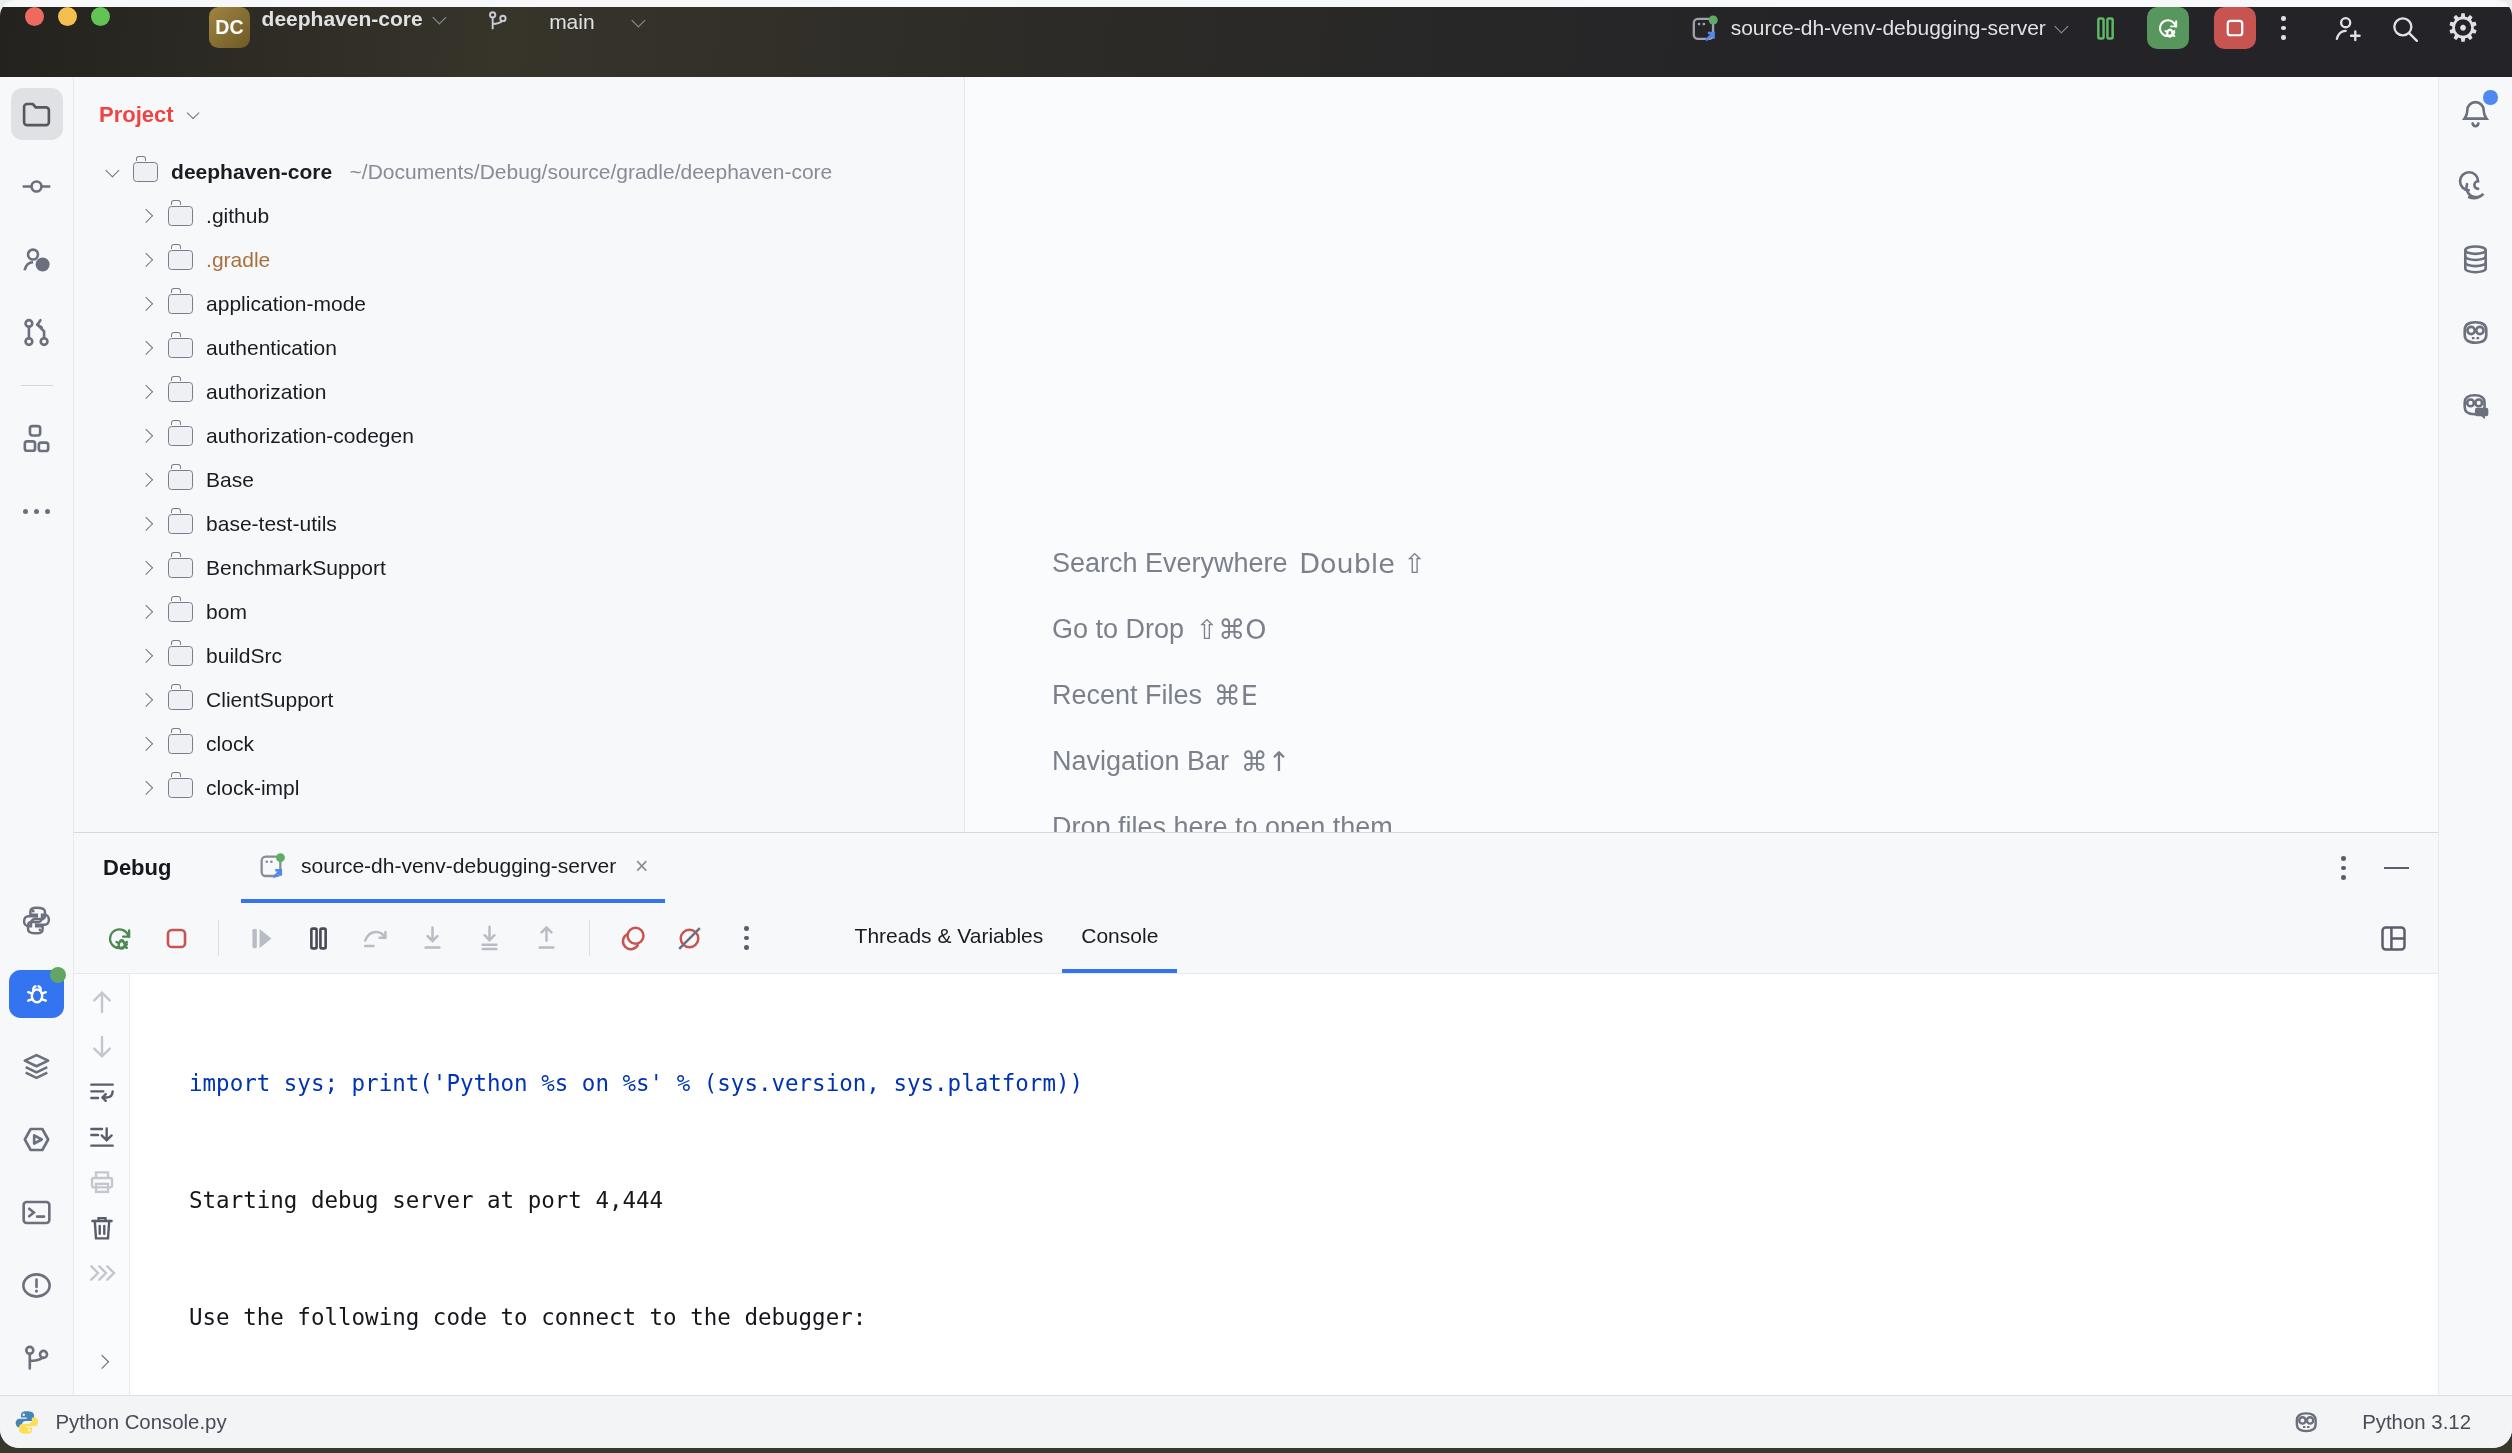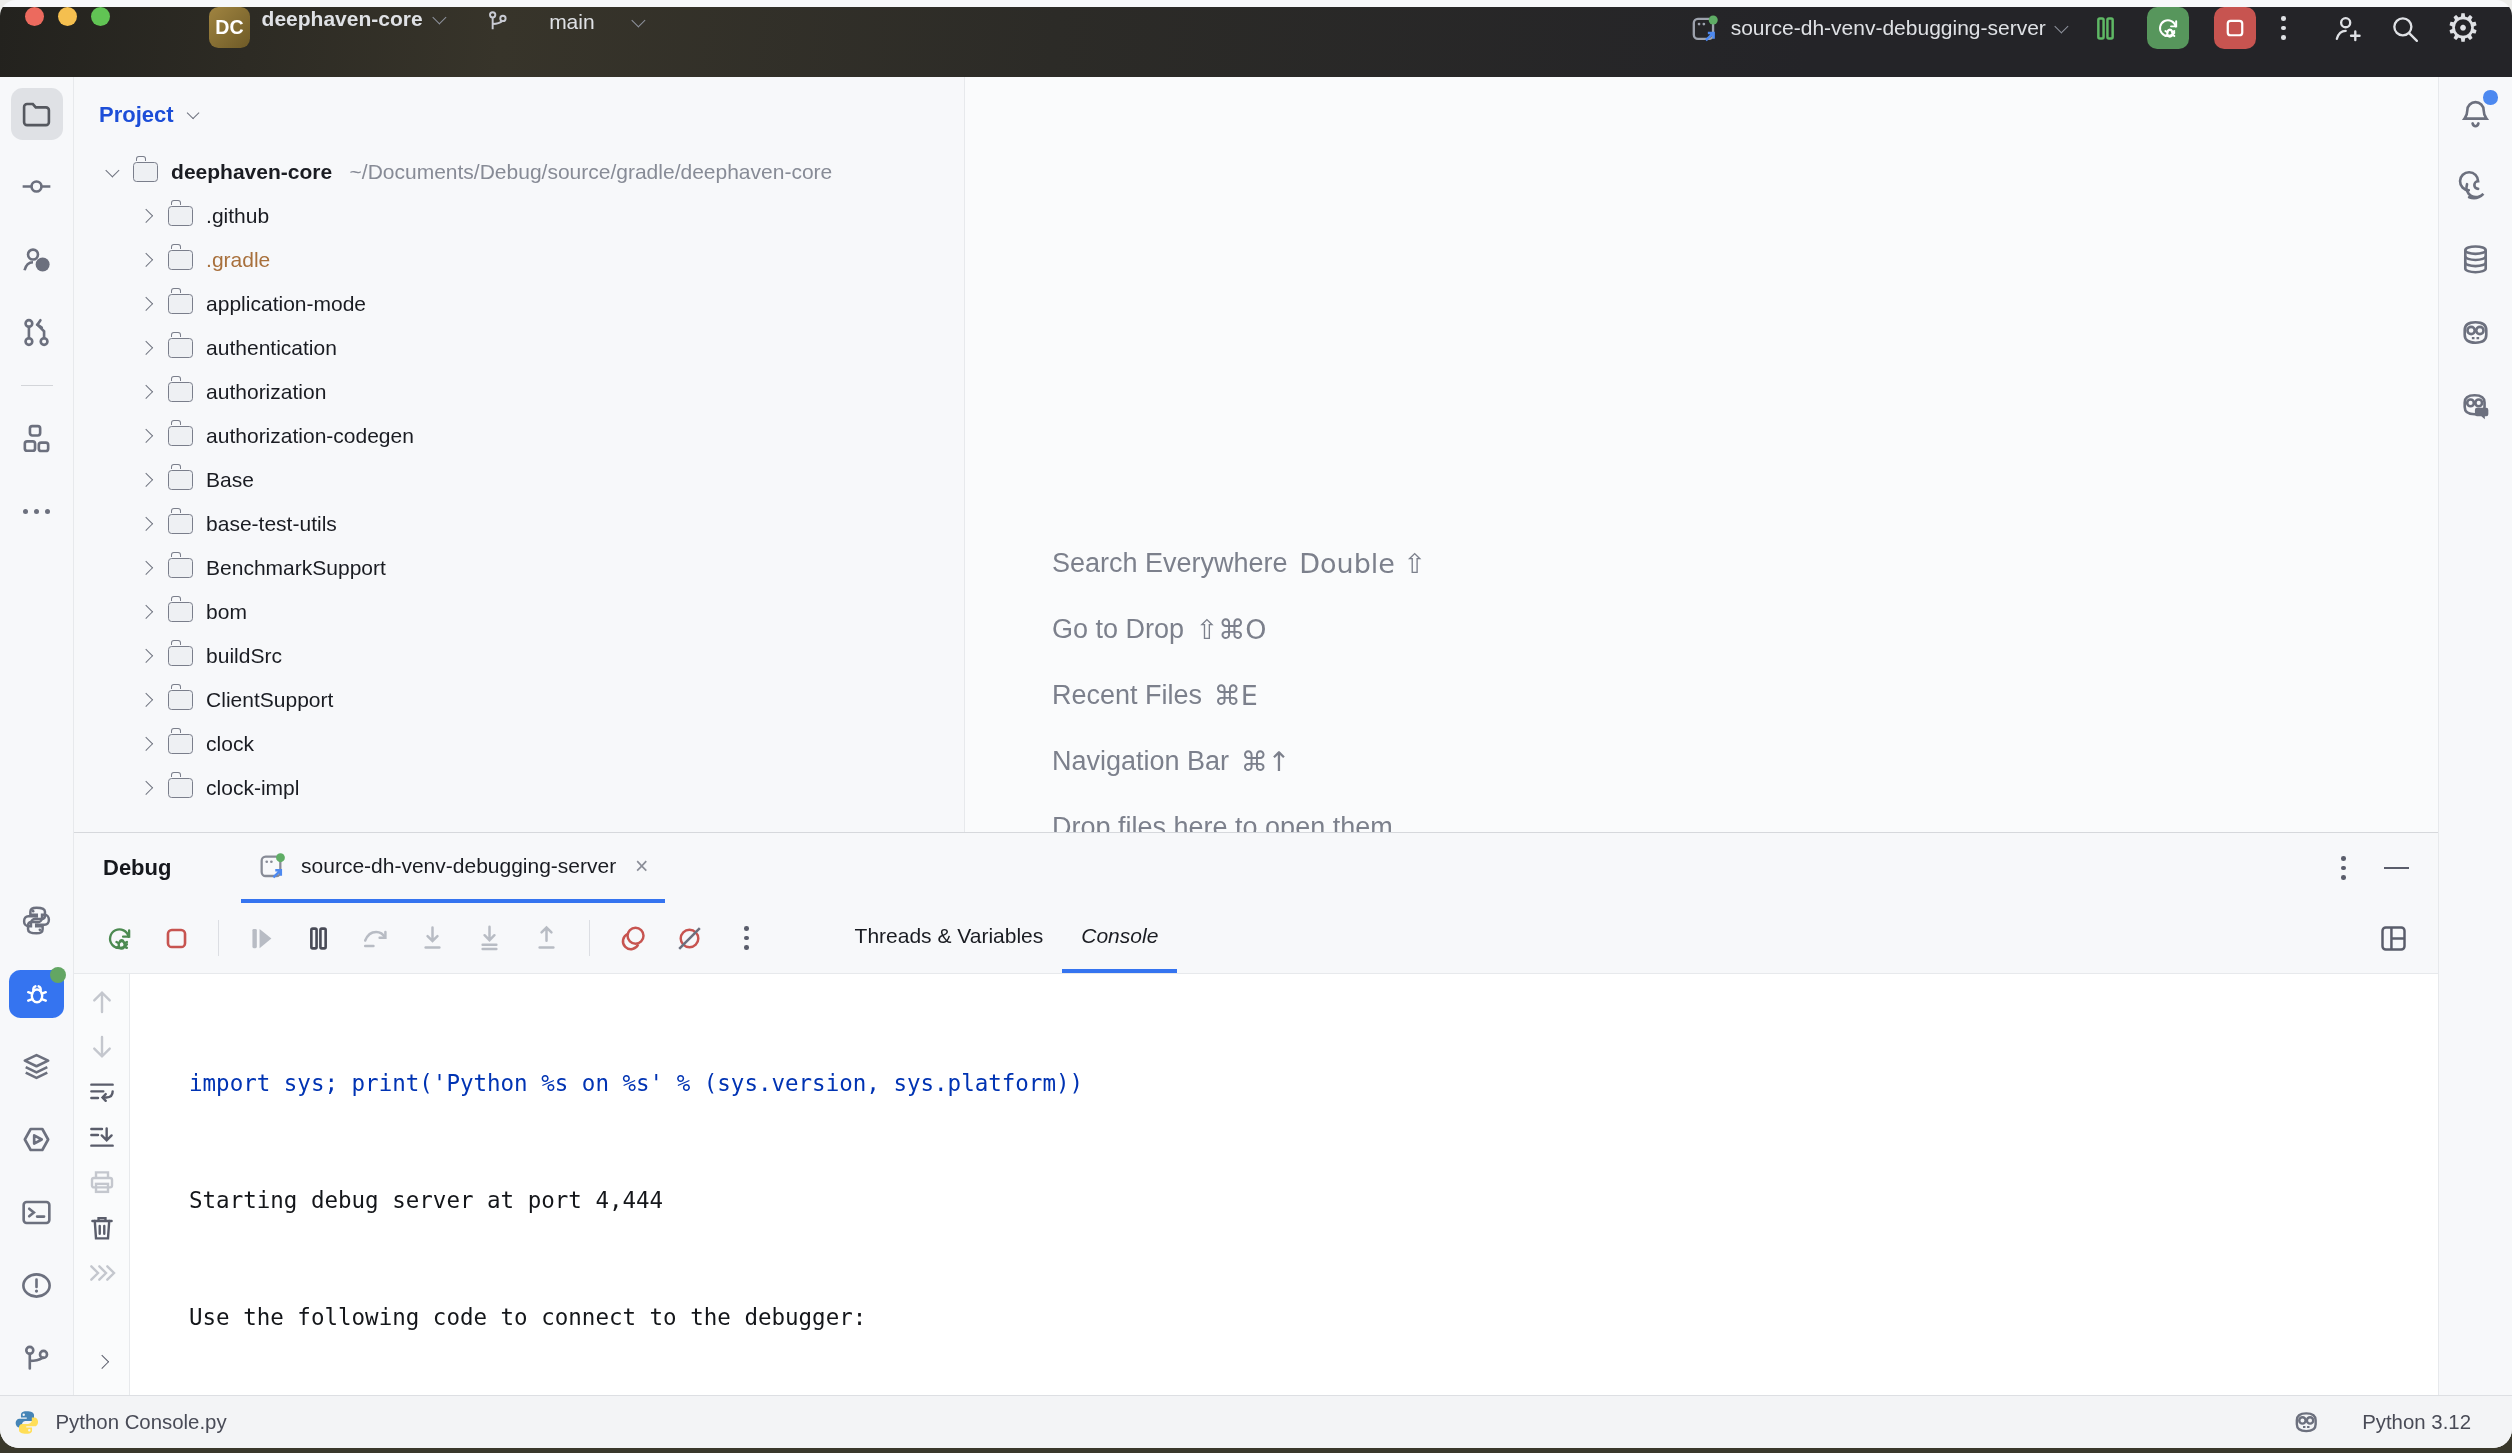--- a/index.html
+++ b/index.html
@@ -40,21 +40,21 @@
   .dots-h{display:flex;gap:5.8px;}
   .dots-h i{width:5.1px;height:5.1px;border-radius:50%;background:#6c707e;display:block;}
   .spacer{flex:1}
   .ndot{position:absolute;top:13px;right:14.5px;width:14.5px;height:14.5px;border-radius:50%;background:#4d89f0;}
 
   .center-col{flex:1;display:flex;flex-direction:column;min-width:0;}
   .upper{height:755px;flex:0 0 755px;display:flex;min-width:0;}
 
   
   .project-panel{width:890px;flex:0 0 890px;background:#f7f8fa;border-right:1.5px solid #e7e9ec;padding-top:14.5px;overflow:hidden;}
-  .pp-head{display:flex;align-items:center;gap:13px;padding:10.2px 0 22px 25px;font-size:22px;font-weight:700;color:#1d4ed8;}
+  .pp-head{display:flex;align-items:center;gap:13px;padding:10.2px 0 22px 25px;font-size:22px;font-weight:700;color:#ef4444;}
   .pp-head .cv{border-color:#6f737f;width:8px;height:8px;}
   .tree{font-size:21px;color:#1a1c22;}
   .trow{height:44px;display:flex;align-items:center;gap:13px;padding-left:67px;}
   .trow.root{padding-left:32px;}
   .trow .cv{border-color:#6f737f;flex:0 0 auto;}
   .fold{width:23px;height:18px;border:1.9px solid #7a7e8b;border-radius:3.6px;position:relative;background:#eef0f3;flex:0 0 auto;margin-left:4.4px;}
   .fold::before{content:'';position:absolute;top:-6.5px;left:1.5px;width:8px;height:3.6px;border:1.9px solid #7a7e8b;border-bottom:none;border-radius:2.9px 2.9px 0 0;background:#f7f8fa;}
   .rootname{font-weight:700;}
   .rootpath{color:#878b96;margin-left:4.4px;white-space:nowrap;}
   .excl{color:#a8703c;}
@@ -72,21 +72,21 @@
   .close-x{color:#8b8e98;font-size:23px;margin-left:7.3px;}
   .dbg-head .spacer{flex:1}
   .dbg-headctl{display:flex;align-items:center;gap:38px;color:#5a5d6b;}
   .min-dash{width:25px;height:0;border-top:2.5px solid #5a5d6b;display:block;}
 
   .dbg-toolbar{height:70px;flex:0 0 70px;display:flex;align-items:center;border-bottom:1.5px solid #e7e9ec;padding:0 26px;gap:19px;}
   .tbtn{background:none;border:none;padding:0;display:flex;align-items:center;justify-content:center;width:38px;height:38px;cursor:default;}
   .vdiv{width:0;height:36px;border-left:1.5px solid #dcdee3;margin:0 4.4px;}
   .view-tabs{display:flex;align-self:stretch;margin-left:51px;}
   .vtab{display:flex;align-items:center;padding:0 19px;font-size:21px;color:#1a1c22;border-bottom:4.4px solid transparent;background:none;font-family:inherit;cursor:default;border-top:none;border-left:none;border-right:none;}
-  .vtab.active{border-bottom-color:#3574f0;font-style:italic;}
+  .vtab.active{border-bottom-color:#3574f0;}
   .dbg-toolbar .spacer{flex:1}
 
   .console{flex:1;display:flex;background:#fff;min-height:0;gap:40px;}
   .gutter{width:55px;flex:0 0 55px;border-right:1.5px solid #e7e9ec;display:flex;flex-direction:column;align-items:center;padding-top:10.2px;gap:10.2px;background:#fafbfc;}
   .gutter .tbtn{width:35px;height:35px;}
   .gutter .low{margin-top:44px;}
   .cons-body{flex:1;padding:11.6px 0 0 19px;font-family:"DejaVu Sans Mono",monospace;font-size:22.5px;line-height:39px;color:#14161a;white-space:pre;overflow:hidden;}
   .cline.in-blue{color:#0033b3;}
 
   

